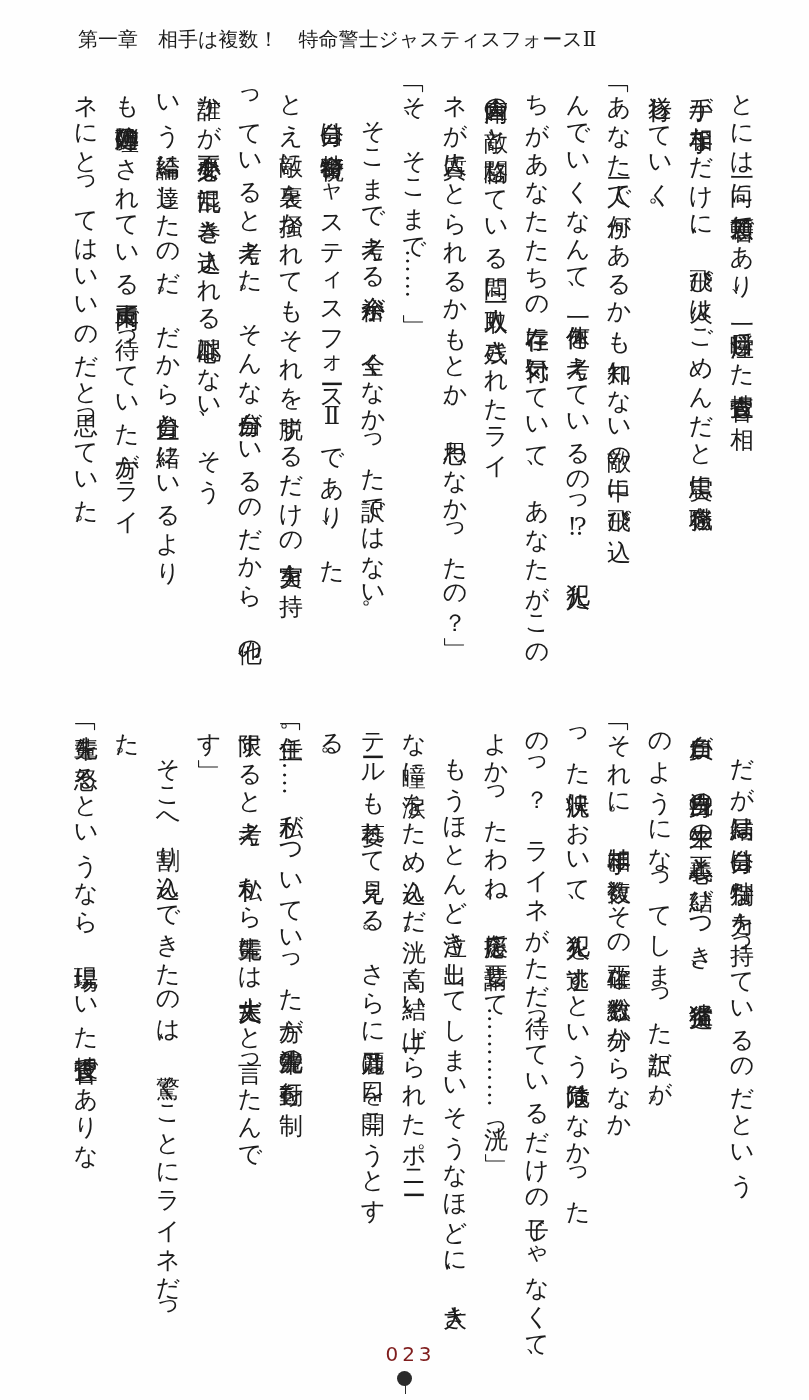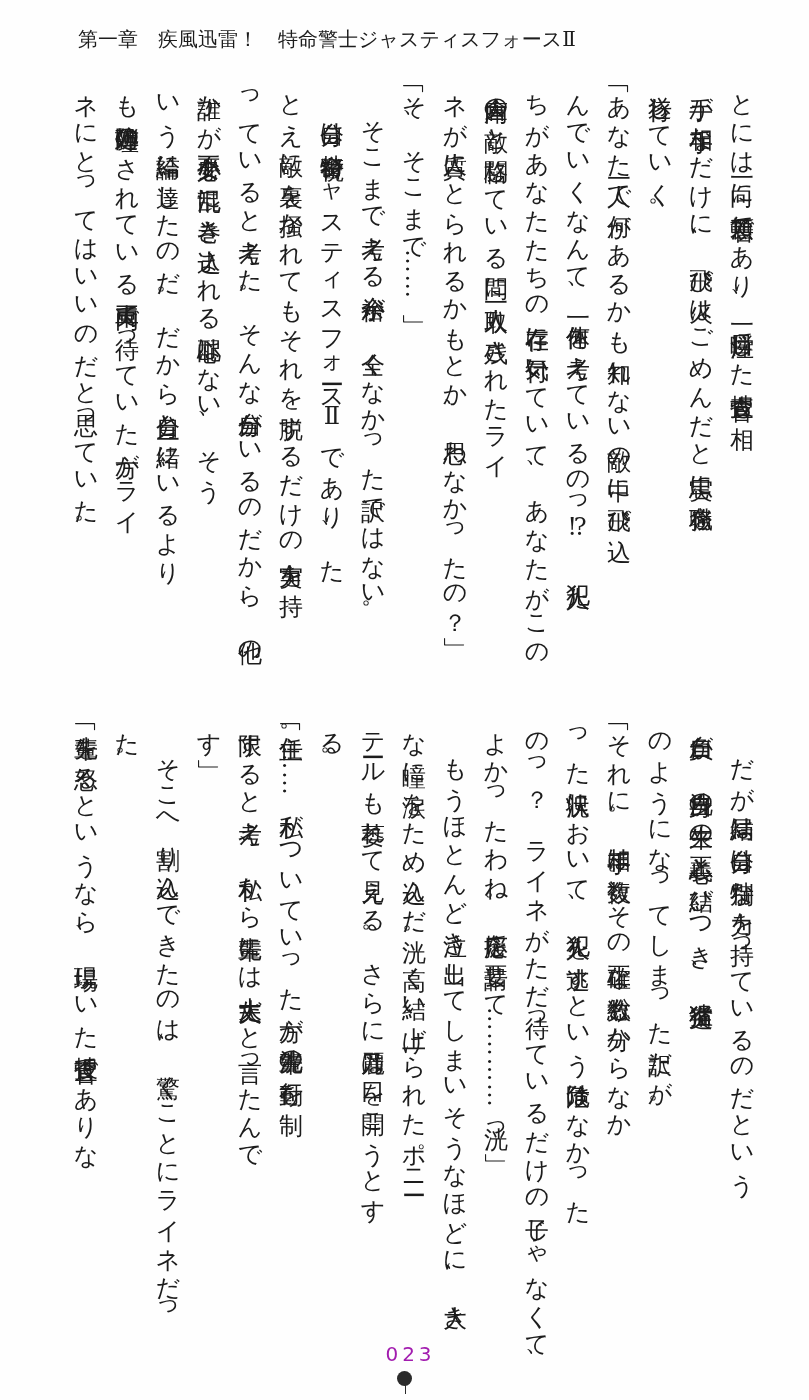--- a/index.html
+++ b/index.html
@@ -47,21 +47,21 @@
     position: absolute;
     left: 0;
     top: 1342px;
     width: 100%;
     text-align: center;
   }
   .page-number {
     font-family: "DejaVu Sans", "Liberation Sans", sans-serif;
     font-size: 20px;
     letter-spacing: 4px;
-    color: #a21caf;
+    color: #7f1d1d;
     padding-left: 12px; 
   }
   .page-marker-dot {
     position: relative;
     margin: 5px auto 0 auto;
     width: 15px;
     height: 15px;
     border-radius: 50%;
     background: #2b2b2b;
   }
@@ -71,21 +71,21 @@
     left: 50%;
     top: 14px;
     width: 1px;
     height: 9px;
     background: #2b2b2b;
   }
 </style>
 </head>
 <body>
 
-<div class="chapter-header">第一章　疾風迅雷！　特命警士ジャスティスフォースⅡ</div>
+<div class="chapter-header">第一章　相手は複数！　特命警士ジャスティスフォースⅡ</div>
 
 <div class="vtext top-block" id="top-block">
     <p class="tline">とには一向に無頓着であり、一瞬注目した捜査官も相</p>
     <p class="tline">手が相手なだけに、飛び火はごめんだと忠実に職務を</p>
     <p class="tline">遂行していく。</p>
     <p class="tline">「あなた一人で何があるかも知れない敵の中に飛び込</p>
     <p class="tline">んでいくなんて、一体何を考えているのっ⁉　犯人た</p>
     <p class="tline">ちがあなたたちの存在に気付いていて、あなたがこの</p>
     <p class="tline">倉庫内の敵と格闘している間に一人取り残されたライ</p>
     <p class="tline">ネが人質にとられるかもとか、思わなかったの？」</p>

